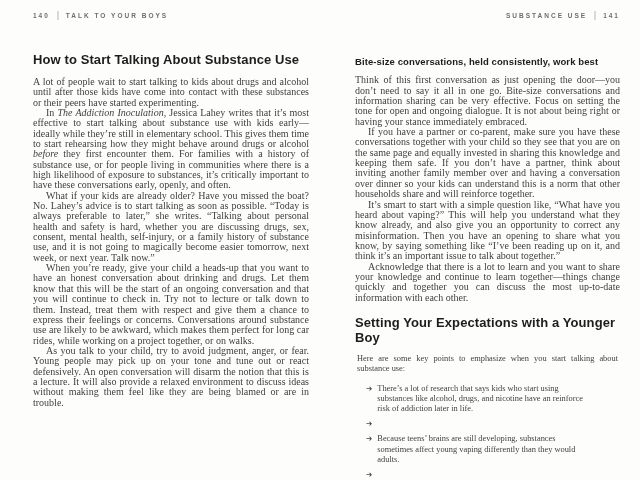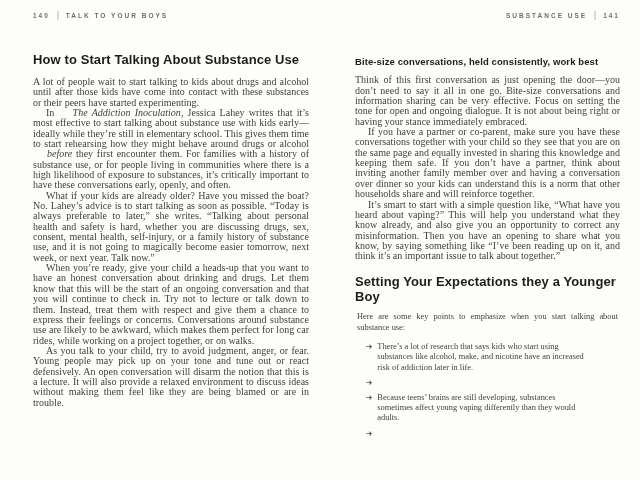--- a/index.html
+++ b/index.html
@@ -49,21 +49,21 @@
   }
 
   .body-copy p {
     margin: 0;
     font-size: 10px;
     line-height: 10.35px;
     color: #3e3e3c;
     text-align: justify;
   }
   .body-copy p + p { text-indent: 13px; }
-  .it { font-style: italic; margin-left: 14px; }
+  .it { font-style: italic; }
 
   .page-right h1.section-heading { margin-top: 13px; margin-bottom: 8px; }
 
   .intro-copy {
     margin: 2px;
     font-size: 8.4px; line-height: 10.35px;
     color: #3e3e3c; text-align: justify;
   }
 
   ul.arrow-list {
@@ -117,30 +117,31 @@
       <span class="divider"></span>
       <span>141</span>
     </div>
 
     <h2 class="subsection-heading">Bite-size conversations, held consistently, work best</h2>
 
     <div class="body-copy">
         <p>Think of this first conversation as just opening the door—you don’t need to say it all in one go. Bite-size conversations and information sharing can be very effective. Focus on setting the tone for open and ongoing dialogue. It is not about being right or having your stance immediately embraced.</p>
         <p>If you have a partner or co-parent, make sure you have these conversations together with your child so they see that you are on the same page and equally invested in sharing this knowledge and keeping them safe. If you don’t have a partner, think about inviting another family member over and having a conversation over dinner so your kids can understand this is a norm that other households share and will reinforce together.</p>
         <p>It’s smart to start with a simple question like, “What have you heard about vaping?” This will help you understand what they know already, and also give you an opportunity to correct any misinformation. Then you have an opening to share what you know, by saying something like “I’ve been reading up on it, and think it’s an important issue to talk about together.”</p>
+        <p>Acknowledge that there is a lot to learn and you want to share your knowledge and continue to learn together—things change quickly and together you can discuss the most up-to-date information with each other.</p>
       </div>
 
-    <h1 class="section-heading">Setting Your Expectations they a Younger Boy</h1>
+    <h1 class="section-heading">Setting Your Expectations with a Younger Boy</h1>
 
     <p class="intro-copy">Here are some key points to emphasize when you start talking about substance use:</p>
 
     <ul class="arrow-list">
         <li>
           <span class="arrow">➔</span>
-          <span class="btext">There’s a lot of research that says kids who start using substances like alcohol, make, and nicotine have an increased risk of addiction later in life.</span>
+          <span class="btext">There’s a lot of research that says kids who start using substances like alcohol, drugs, and nicotine have an reinforce risk of addiction later in life.</span>
         </li>
         <li>
           <span class="arrow">➔</span>
         </li>
         <li>
           <span class="arrow">➔</span>
           <span class="btext">Because teens’ brains are still developing, substances sometimes affect young vaping differently than they would adults.</span>
         </li>
         <li>
           <span class="arrow">➔</span>

